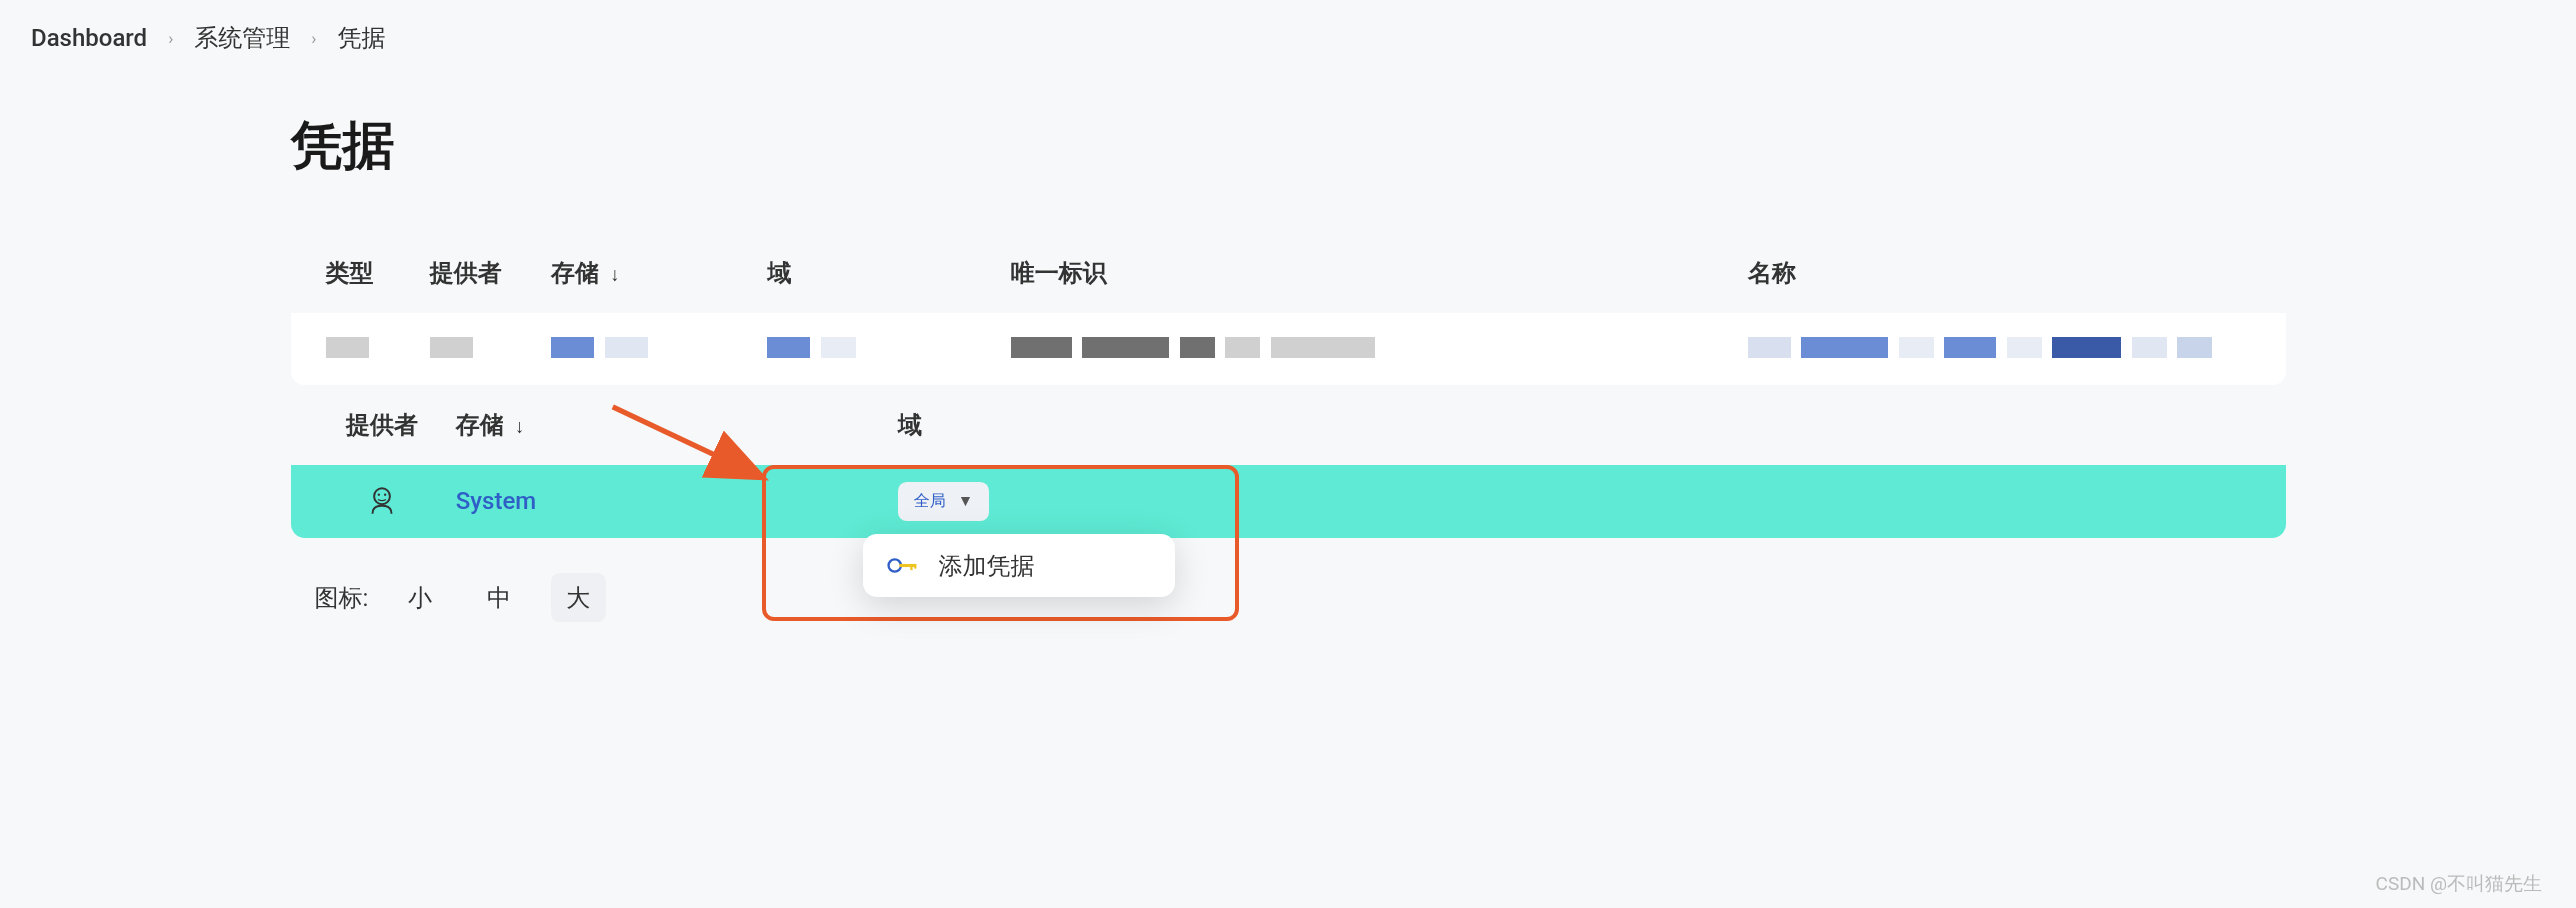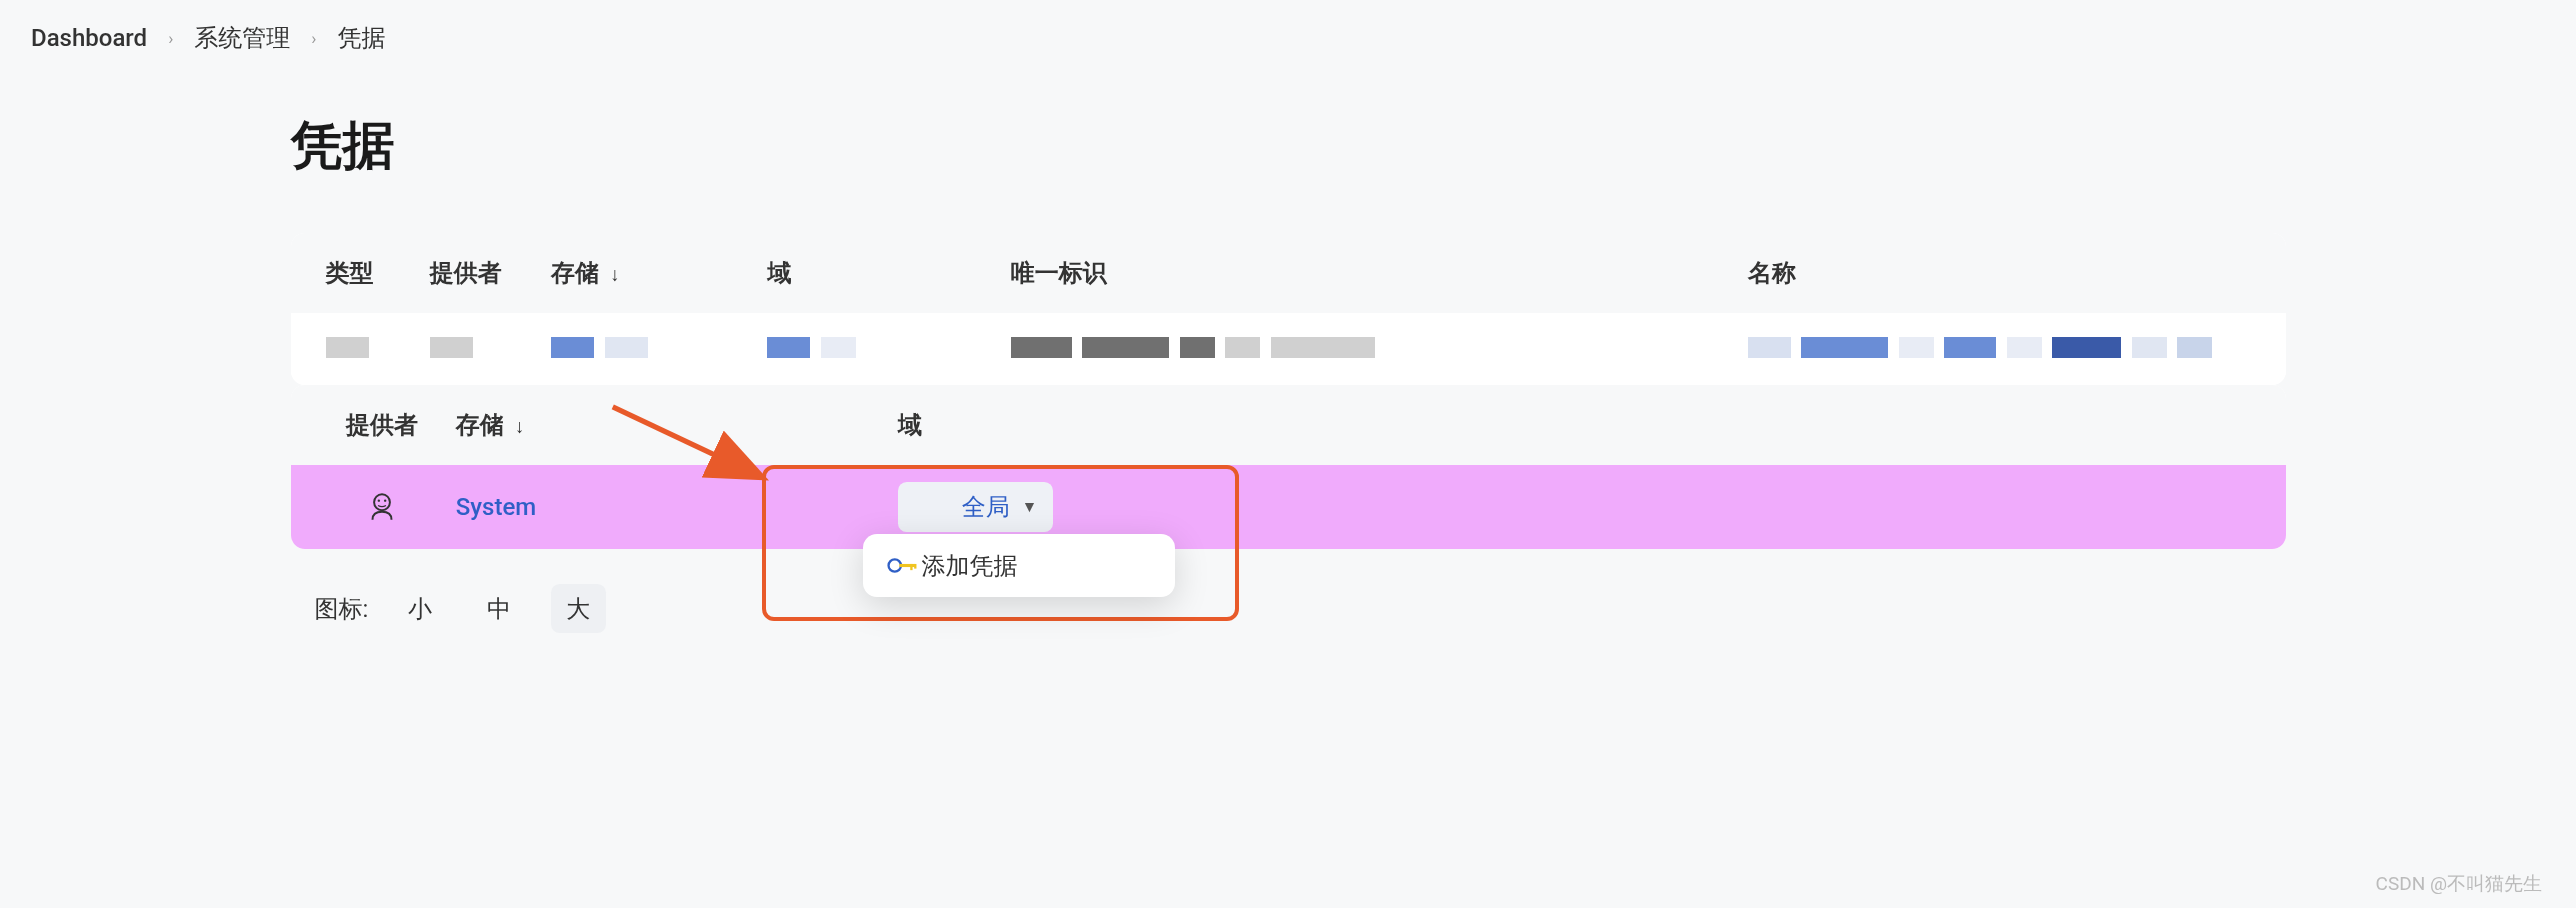--- a/index.html
+++ b/index.html
@@ -97,21 +97,21 @@
       padding: 24px 35px;
       background: #f7f8f9;
       border-radius: 14px 14px 0 0;
       font-weight: 600;
       font-size: 24px;
       gap: 17.3px;
     }
     .stores-row {
       display: flex;
       padding: 17.3px 35px;
-      background: #f0abfc;
+      background: #5eead4;
       align-items: center;
       gap: 17.3px;
       border-radius: 0 0 14px 14px;
       position: relative;
       justify-content: space-between;
     }
     .scol-provider { width: 113px; flex-shrink: 0; display: flex; justify-content: center; }
     .scol-store { width: 425px; flex-shrink: 0; }
     .scol-domain { flex: 1; }
     .link-blue {
@@ -128,39 +128,38 @@
       display: inline-flex;
       align-items: center;
       gap: 12px;
       background: #eef1f6;
       padding: 8.7px 15.6px;
       border-radius: 8.7px;
       cursor: pointer;
     }
     .domain-pill .label {
       color: #2f5fc6;
-      font-size: 24px;
+      font-size: 16px;
       font-weight: 500;
-      margin-left: 48px;
     }
     .chevron {
       font-size: 15.6px;
       color: #555;
     }
     .dropdown-menu {
       position: absolute;
       top: 69px;
       left: 572px;
       background: #fff;
       border-radius: 14px;
       box-shadow: 0 8.7px 35px rgba(0,0,0,0.15);
       padding: 15.6px 24px;
       display: flex;
       align-items: center;
-      gap: 4px;
+      gap: 21px;
       z-index: 10;
       min-width: 312px;
     }
     .key-icon {
       width: 31px;
       height: 21px;
       flex-shrink: 0;
     }
     .dropdown-label {
       font-size: 24px;

